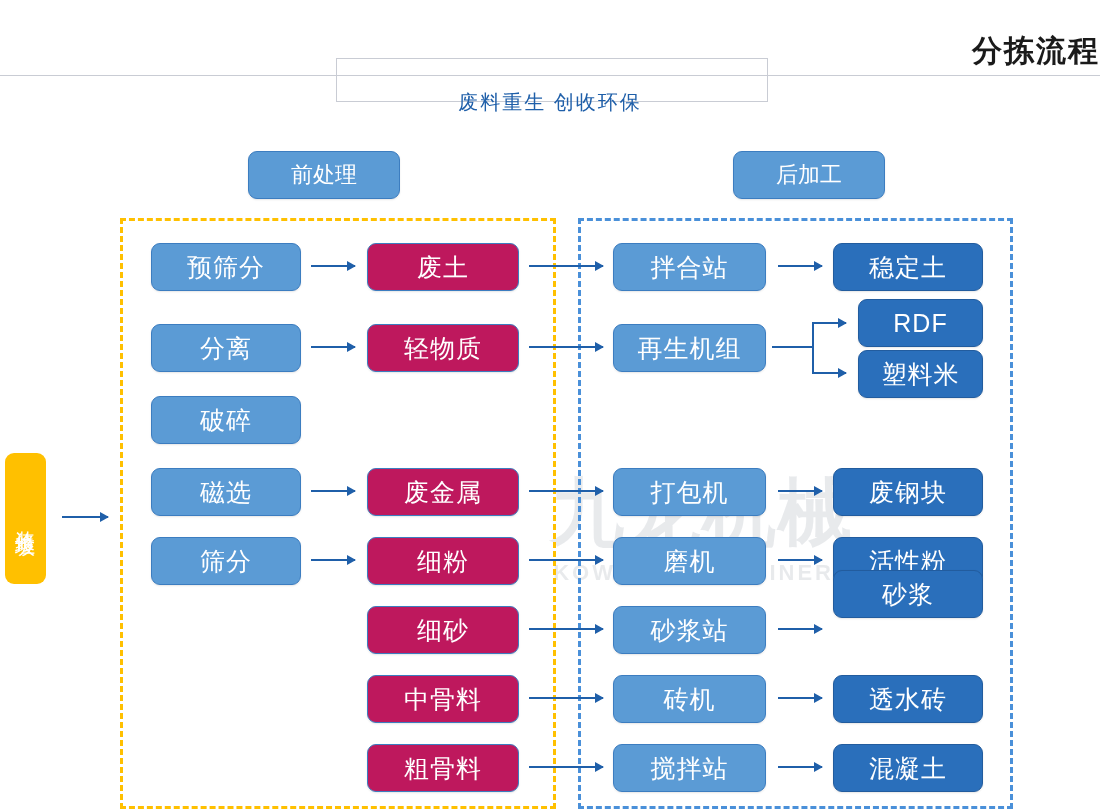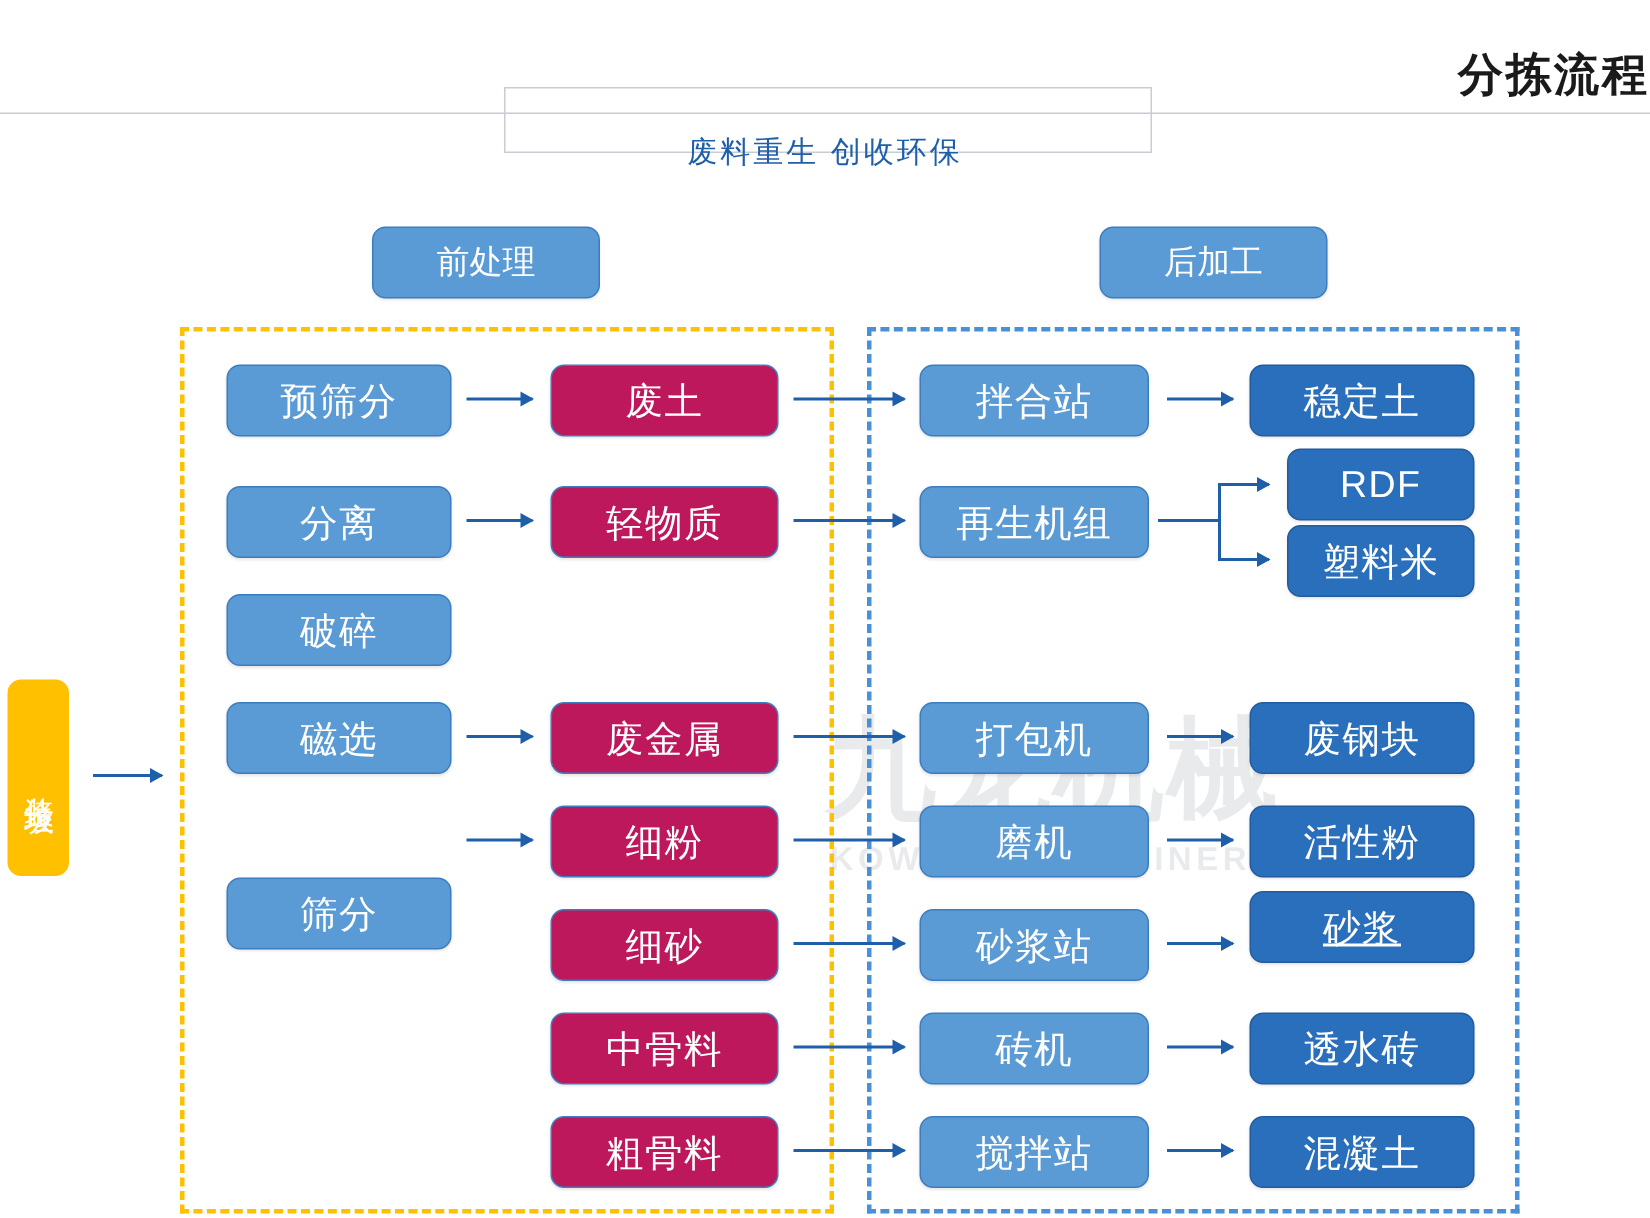--- a/index.html
+++ b/index.html
@@ -134,21 +134,21 @@
 
   <div class="source">
     <span>装修垃圾</span>
   </div>
   <div class="arrow" style="left:62px;top:516px;width:46px;"></div>
 
   <div class="node lvl1 col-a" style="top:243px;">预筛分</div>
   <div class="node lvl1 col-a" style="top:324px;">分离</div>
   <div class="node lvl1 col-a" style="top:396px;">破碎</div>
   <div class="node lvl1 col-a" style="top:468px;">磁选</div>
-  <div class="node lvl1 col-a" style="top:537px;margin-top:48px;">筛分</div>
+  <div class="node lvl1 col-a" style="top:537px;">筛分</div>
 
   <div class="arrow" style="left:311px;top:265px;width:44px;"></div>
   <div class="arrow" style="left:311px;top:346px;width:44px;"></div>
   <div class="arrow" style="left:311px;top:490px;width:44px;"></div>
   <div class="arrow" style="left:311px;top:559px;width:44px;"></div>
 
   <div class="node lvl2 col-b" style="top:243px;">废土</div>
   <div class="node lvl2 col-b" style="top:324px;">轻物质</div>
   <div class="node lvl2 col-b" style="top:468px;">废金属</div>
   <div class="node lvl2 col-b" style="top:537px;">细粉</div>
@@ -182,17 +182,17 @@
   <div class="line h" style="left:772px;top:346px;width:42px;"></div>
   <div class="line v" style="left:812px;top:322px;height:52px;"></div>
   <div class="arrow" style="left:812px;top:322px;width:34px;"></div>
   <div class="arrow" style="left:812px;top:372px;width:34px;"></div>
 
   <div class="node lvl4 col-d" style="top:243px;">稳定土</div>
   <div class="node lvl4 col-d-narrow" style="top:299px;">RDF</div>
   <div class="node lvl4 col-d-narrow" style="top:350px;">塑料米</div>
   <div class="node lvl4 col-d" style="top:468px;">废钢块</div>
   <div class="node lvl4 col-d" style="top:537px;">活性粉</div>
-  <div class="node lvl4 col-d" style="top:594px;text-decoration:underline;">砂浆</div>
+  <div class="node lvl4 col-d" style="top:570px;">砂浆</div>
   <div class="node lvl4 col-d" style="top:675px;">透水砖</div>
   <div class="node lvl4 col-d" style="top:744px;">混凝土</div>
 
 </div>
 
 </body></html>

